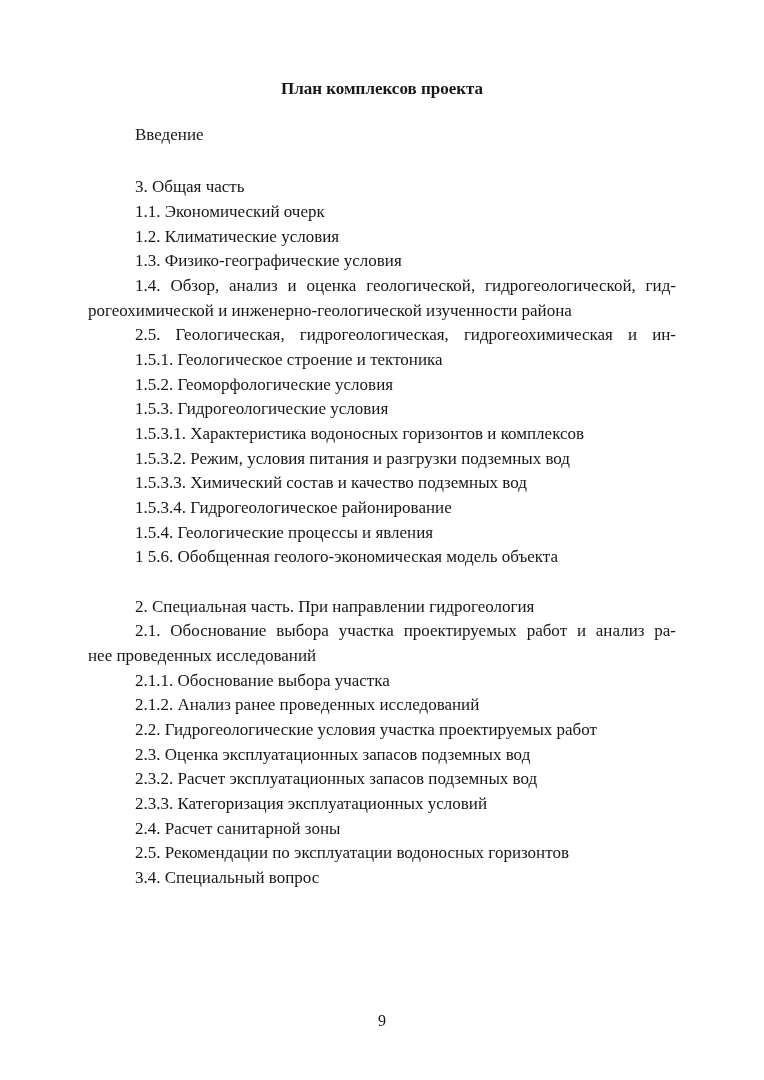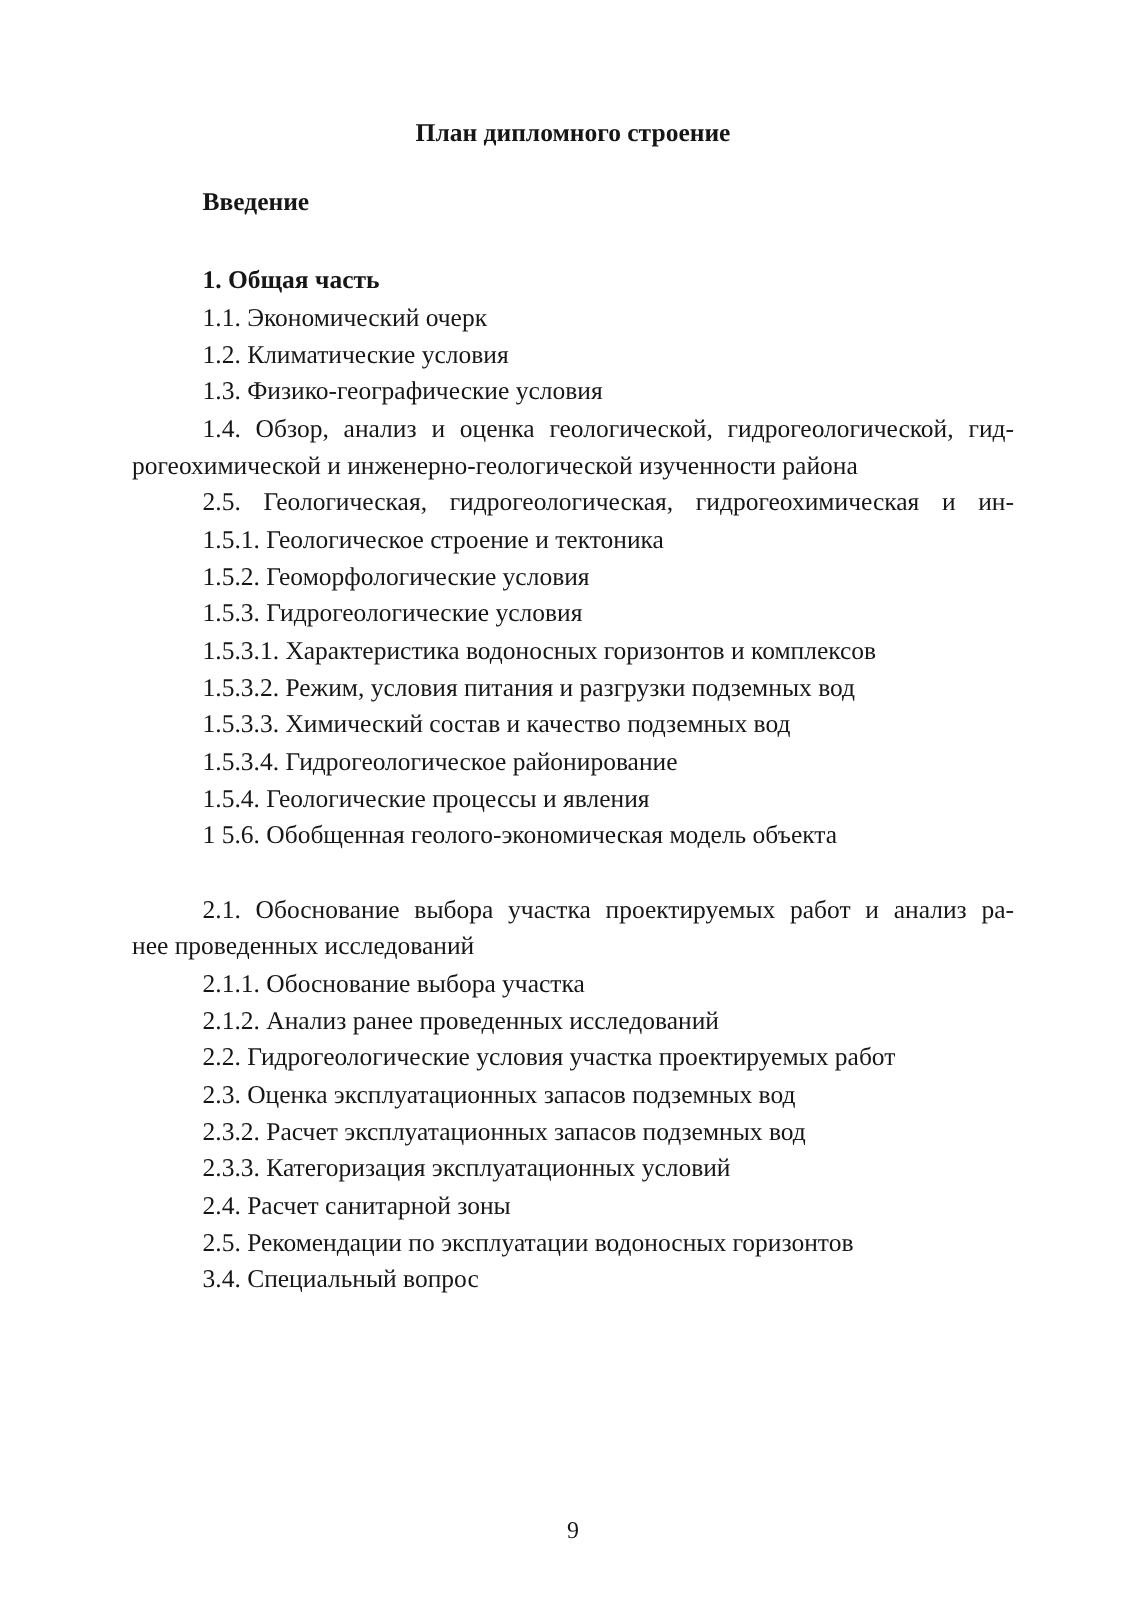--- a/index.html
+++ b/index.html
@@ -24,21 +24,21 @@
     width: 588px;
   }
   .line {
     line-height: 24.65px;
     white-space: normal;
   }
   .indent {
     padding-left: 47px;
   }
   .bold {
-    font-weight: bold;
+    font-weight: normal;
   }
   .title {
     text-align: center;
     font-weight: bold;
     line-height: 24.65px;
     margin: 0 0 21px 0;
     font-size: 17px;
   }
   .intro-heading {
     margin: 0 0 28px 0;
@@ -58,42 +58,43 @@
     text-align: center;
     line-height: 24.65px;
     font-size: 16px;
   }
 </style>
 </head>
 <body>
 
 <div class="page">
   <div class="content">
-    <h1 class="title line">План дипломного строение</h1>
+    <h1 class="title line">План комплексов проекта</h1>
     <div class="line indent bold intro-heading">Введение</div>
     <div id="sections">
         <section class="section">
-          <div class="line indent bold">1. Общая часть</div>
+          <div class="line indent bold">3. Общая часть</div>
           <div class="line indent">1.1. Экономический очерк</div>
           <div class="line indent">1.2. Климатические условия</div>
           <div class="line indent">1.3. Физико-географические условия</div>
           <div class="line indent justify-full">1.4. Обзор, анализ и оценка геологической, гидрогеологической, гид-</div>
           <div class="line">рогеохимической и инженерно-геологической изученности района</div>
           <div class="line indent justify-full">2.5. Геологическая, гидрогеологическая, гидрогеохимическая и ин-</div>
           <div class="line indent">1.5.1. Геологическое строение и тектоника</div>
           <div class="line indent">1.5.2. Геоморфологические условия</div>
           <div class="line indent">1.5.3. Гидрогеологические условия</div>
           <div class="line indent">1.5.3.1. Характеристика водоносных горизонтов и комплексов</div>
           <div class="line indent">1.5.3.2. Режим, условия питания и разгрузки подземных вод</div>
           <div class="line indent">1.5.3.3. Химический состав и качество подземных вод</div>
           <div class="line indent">1.5.3.4. Гидрогеологическое районирование</div>
           <div class="line indent">1.5.4. Геологические процессы и явления</div>
           <div class="line indent">1 5.6. Обобщенная геолого-экономическая модель объекта</div>
         </section>
         <section class="section">
+          <div class="line indent bold">2. Специальная часть. При направлении гидрогеология</div>
           <div class="line indent justify-full">2.1. Обоснование выбора участка проектируемых работ и анализ ра-</div>
           <div class="line">нее проведенных исследований</div>
           <div class="line indent">2.1.1. Обоснование выбора участка</div>
           <div class="line indent">2.1.2. Анализ ранее проведенных исследований</div>
           <div class="line indent">2.2. Гидрогеологические условия участка проектируемых работ</div>
           <div class="line indent">2.3. Оценка эксплуатационных запасов подземных вод</div>
           <div class="line indent">2.3.2. Расчет эксплуатационных запасов подземных вод</div>
           <div class="line indent">2.3.3. Категоризация эксплуатационных условий</div>
           <div class="line indent">2.4. Расчет санитарной зоны</div>
           <div class="line indent">2.5. Рекомендации по эксплуатации водоносных горизонтов</div>

